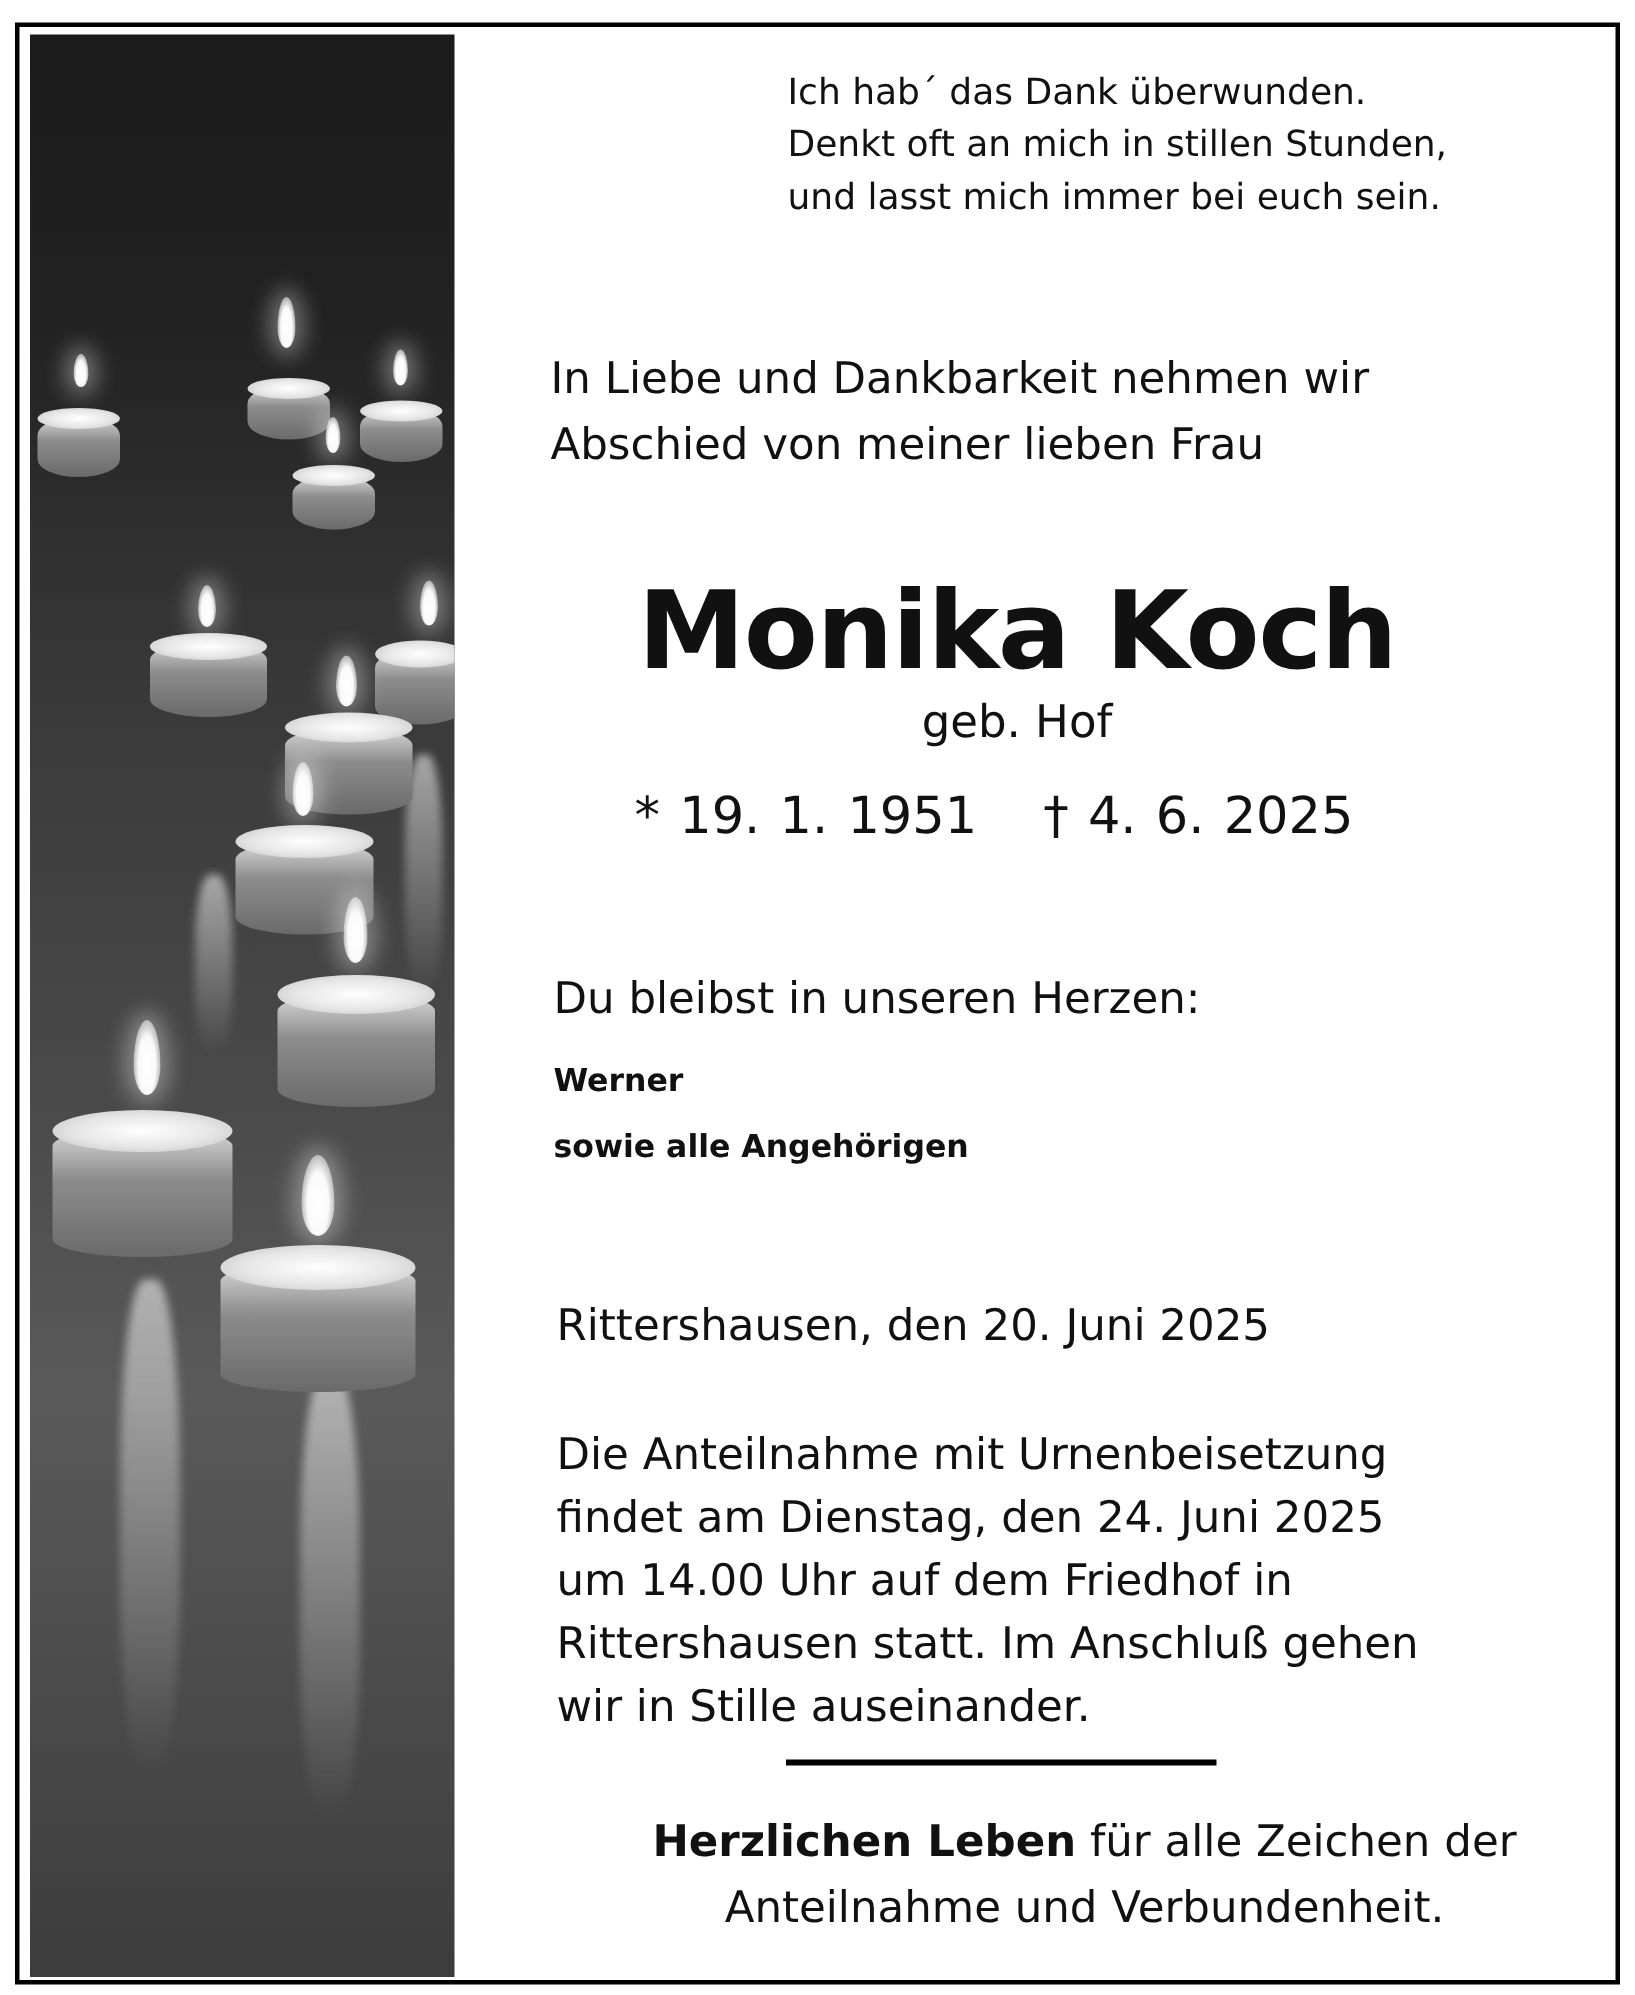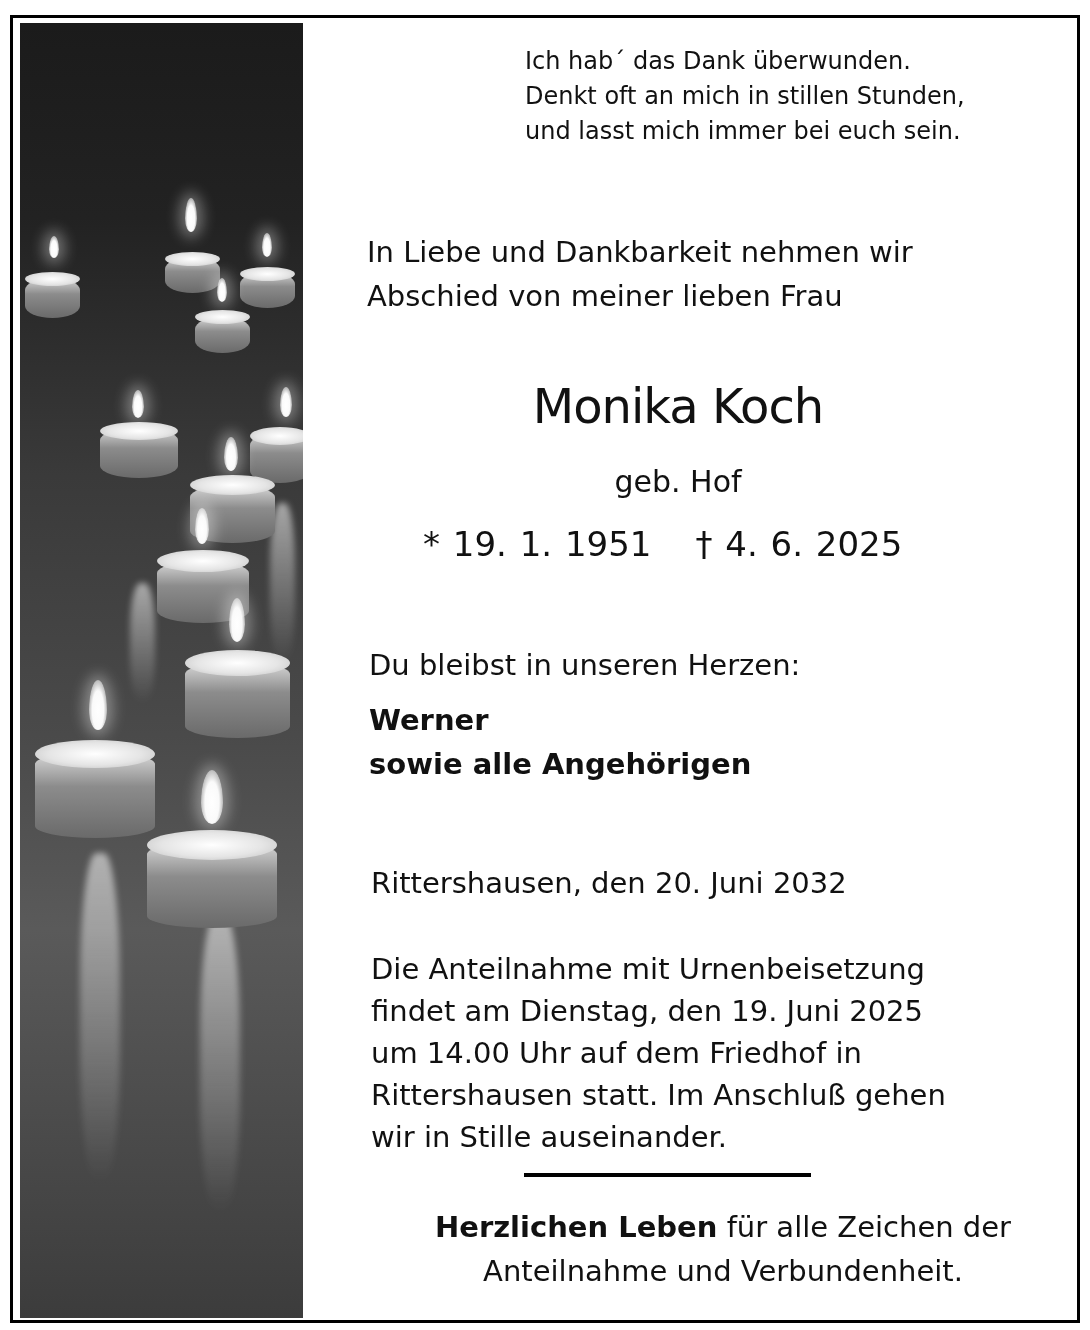--- a/index.html
+++ b/index.html
@@ -8,26 +8,26 @@
   .photo { position:absolute; left:7px; top:5px; width:283px; height:1295px; overflow:hidden;
     background: linear-gradient(180deg,#1b1b1b 0%,#222 15%,#3a3a3a 35%,#4a4a4a 55%,#5a5a5a 70%,#3c3c3c 100%); }
   .candle { position:absolute; }
   .candle .body { position:absolute; left:0; bottom:0; width:100%; border-radius:50%/12px; background:linear-gradient(180deg,#d9d9d9,#8c8c8c 40%,#6a6a6a); }
   .candle .top { position:absolute; left:0; width:100%; height:22px; border-radius:50%; background:radial-gradient(ellipse at center,#ffffff 0%,#e5e5e5 55%,#bdbdbd 100%); }
   .candle .flame { position:absolute; width:14px; height:32px; border-radius:50% 50% 50% 50%/60% 60% 40% 40%; background:radial-gradient(ellipse at 50% 60%,#fff 0%,#fafafa 45%,rgba(255,255,255,0.2) 100%); box-shadow:0 0 14px 6px rgba(255,255,255,0.35); }
   .reflect { position:absolute; background:linear-gradient(180deg,rgba(255,255,255,0.55),rgba(255,255,255,0)); filter:blur(3px); border-radius:40%; }
   .content { position:absolute; left:300px; top:0; right:0; bottom:0; }
   .poem { position:absolute; left:212px; top:26px; font-size:24px; line-height:35px; }
   .intro { position:absolute; left:54px; top:212px; font-size:29px; line-height:44px; }
-  .name { position:absolute; left:0; width:730px; top:360px; text-align:center; font-size:48px; font-weight:400; letter-spacing:-1px; }
+  .name { position:absolute; left:0; width:730px; top:360px; text-align:center; font-size:72px; font-weight:700; letter-spacing:-1px; }
   .born { position:absolute; left:0; width:730px; top:446px; text-align:center; font-size:30px; }
   .dates { position:absolute; left:110px; top:506px; font-size:34px; word-spacing:2px; }
   .dates span + span { margin-left:44px; }
   .remain { position:absolute; left:56px; top:630px; font-size:29px; }
-  .family { position:absolute; left:56px; top:680px; font-size:29px; font-weight:bold; line-height:44px; }
+  .family { position:absolute; left:56px; top:680px; font-size:21px; font-weight:bold; line-height:44px; }
   .place { position:absolute; left:58px; top:848px; font-size:29px; }
   .ceremony { position:absolute; left:58px; top:930px; font-size:29px; line-height:42px; }
   .rule { position:absolute; left:211px; top:1155px; width:287px; height:4px; background:#000; }
   .thanks { position:absolute; left:60px; width:700px; top:1187px; text-align:center; font-size:29px; line-height:44px; }
   .thanks b { font-weight:bold; }
 </style>
 </head>
 <body>
 
 <div class="frame">
@@ -111,25 +111,25 @@
     <div class="dates">
       <span>* 19. 1. 1951</span><span>† 4. 6. 2025</span>
     </div>
 
     <div class="remain">Du bleibst in unseren Herzen:</div>
     <div class="family">
       <div>Werner</div>
       <div>sowie alle Angehörigen</div>
     </div>
 
-    <div class="place">Rittershausen, den 20. Juni 2032</div>
+    <div class="place">Rittershausen, den 20. Juni 2025</div>
 
     <div class="ceremony">
       <div>Die Anteilnahme mit Urnenbeisetzung</div>
-      <div>findet am Dienstag, den 19. Juni 2025</div>
+      <div>findet am Dienstag, den 24. Juni 2025</div>
       <div>um 14.00 Uhr auf dem Friedhof in</div>
       <div>Rittershausen statt. Im Anschluß gehen</div>
       <div>wir in Stille auseinander.</div>
     </div>
 
     <div class="rule"></div>
 
     <div class="thanks">
       <div><b>Herzlichen Leben</b><span> für alle Zeichen der</span></div>
       <div>Anteilnahme und Verbundenheit.</div>

